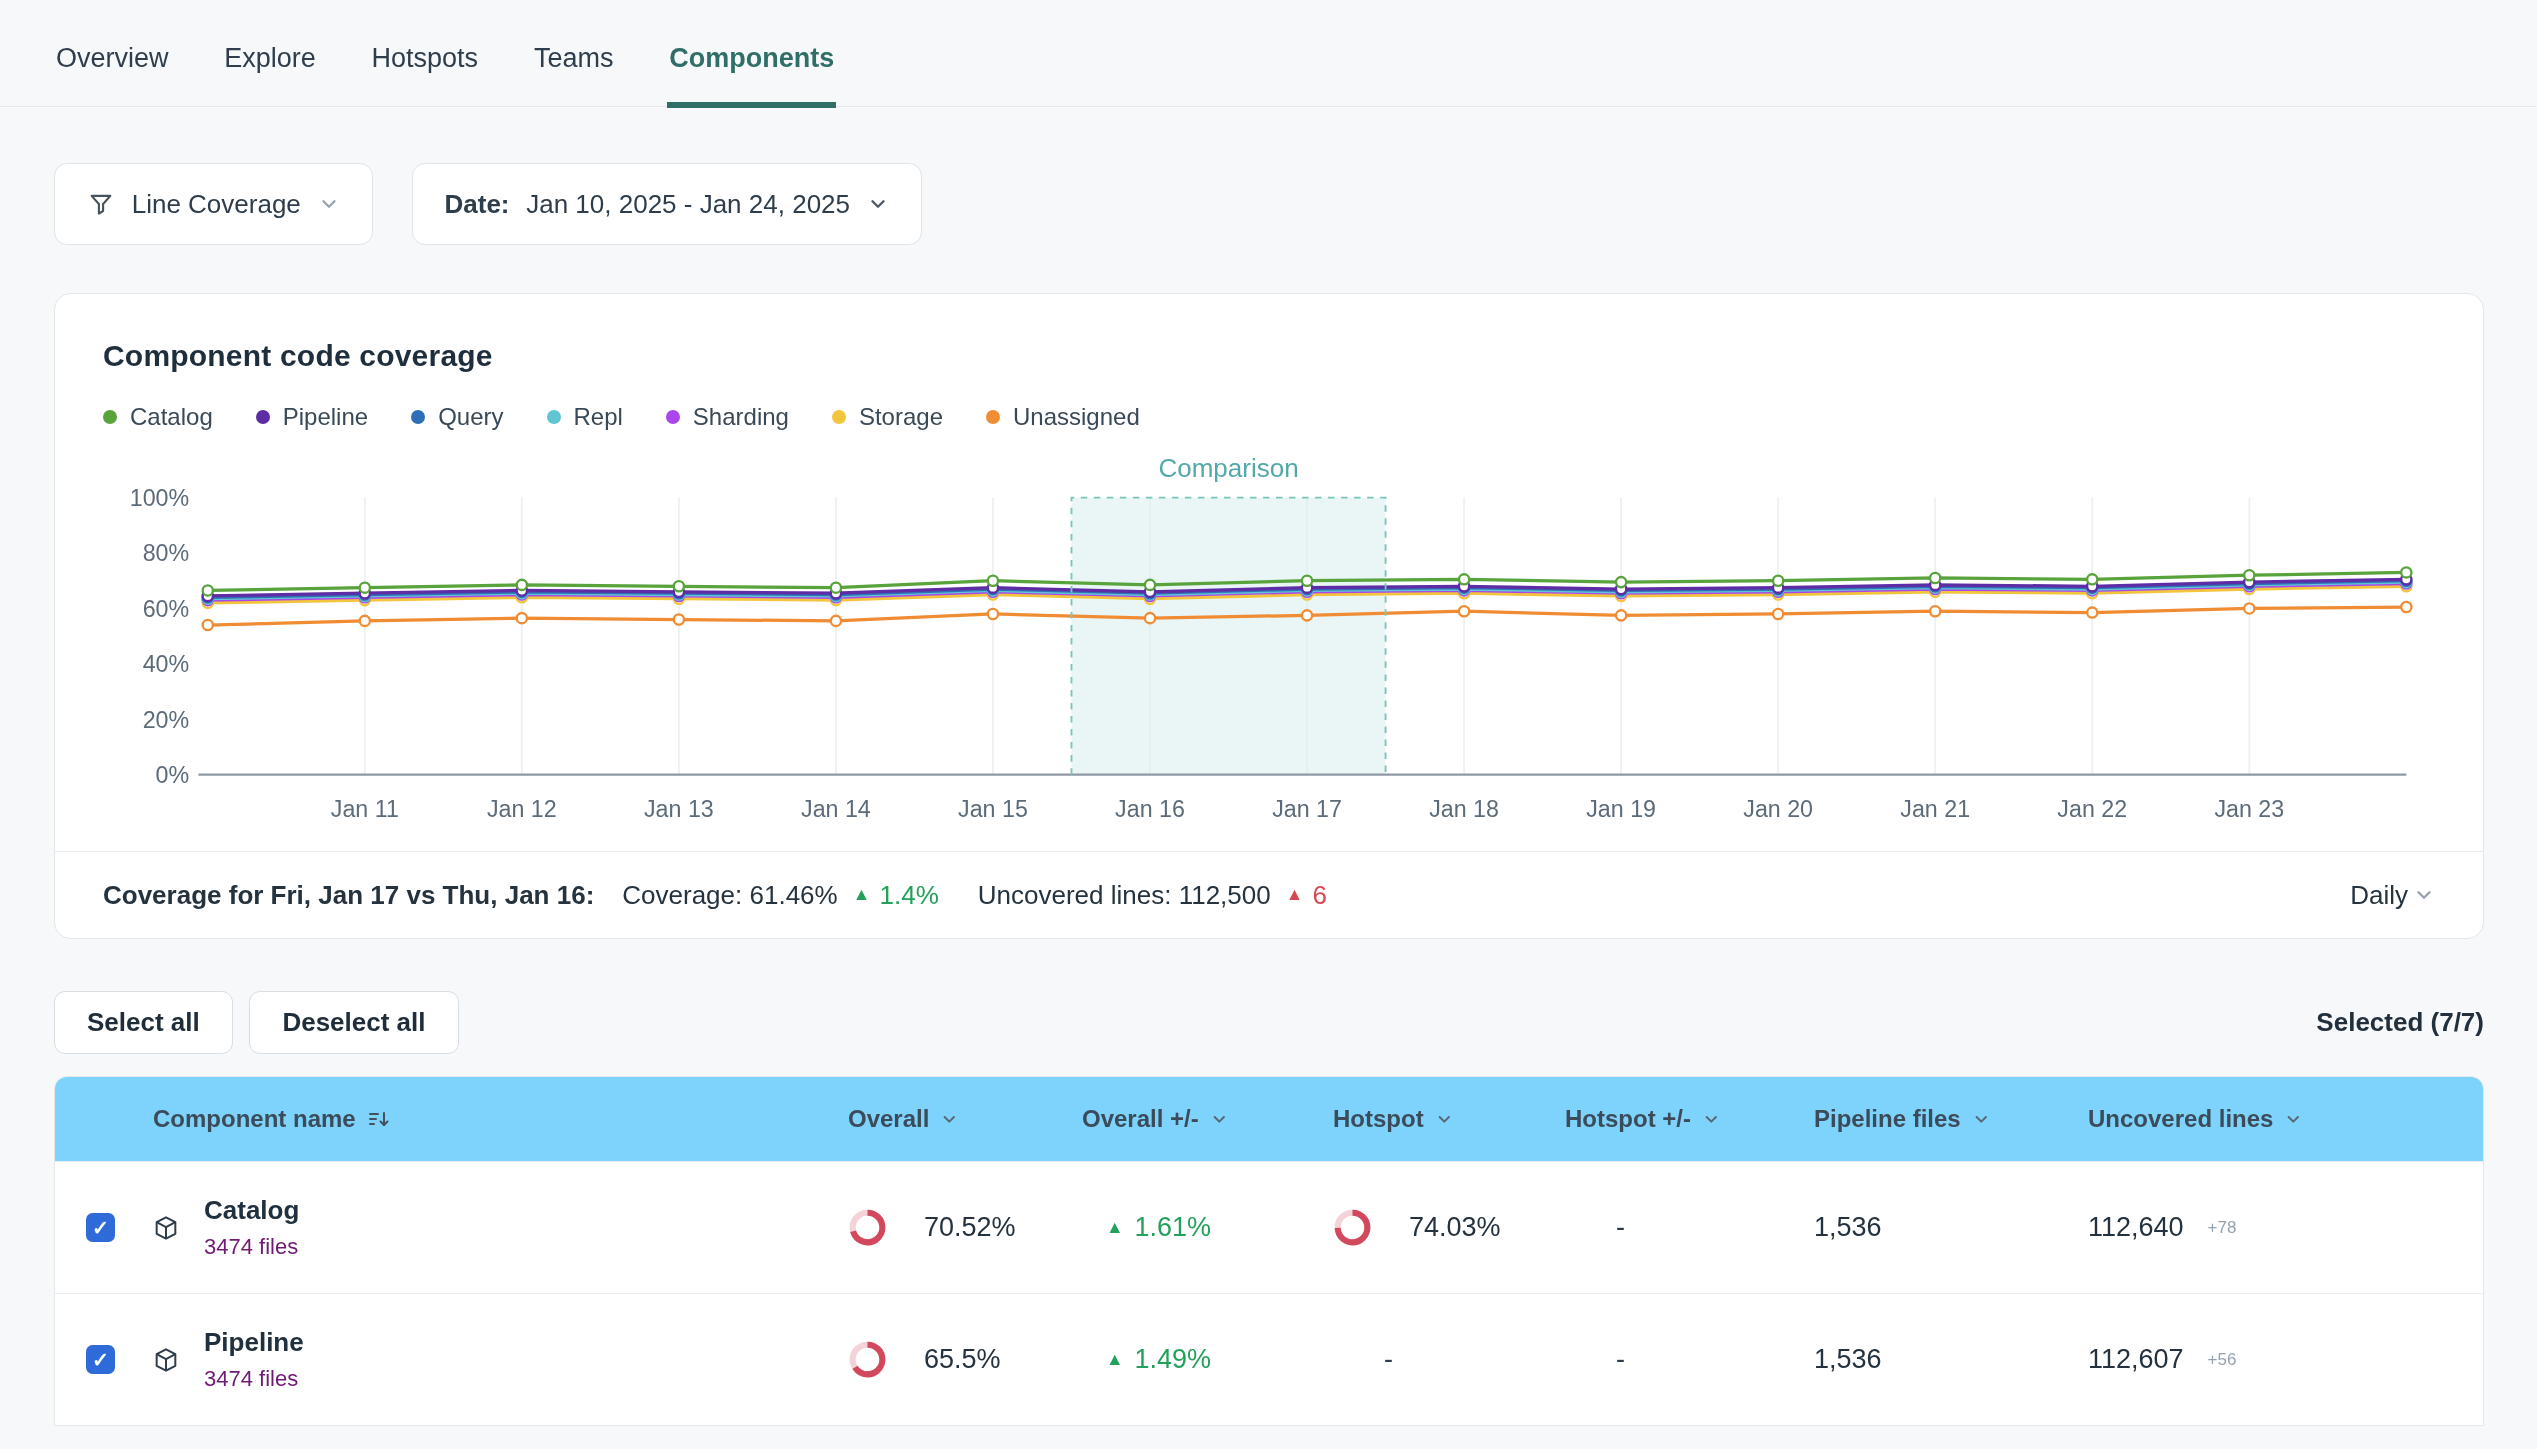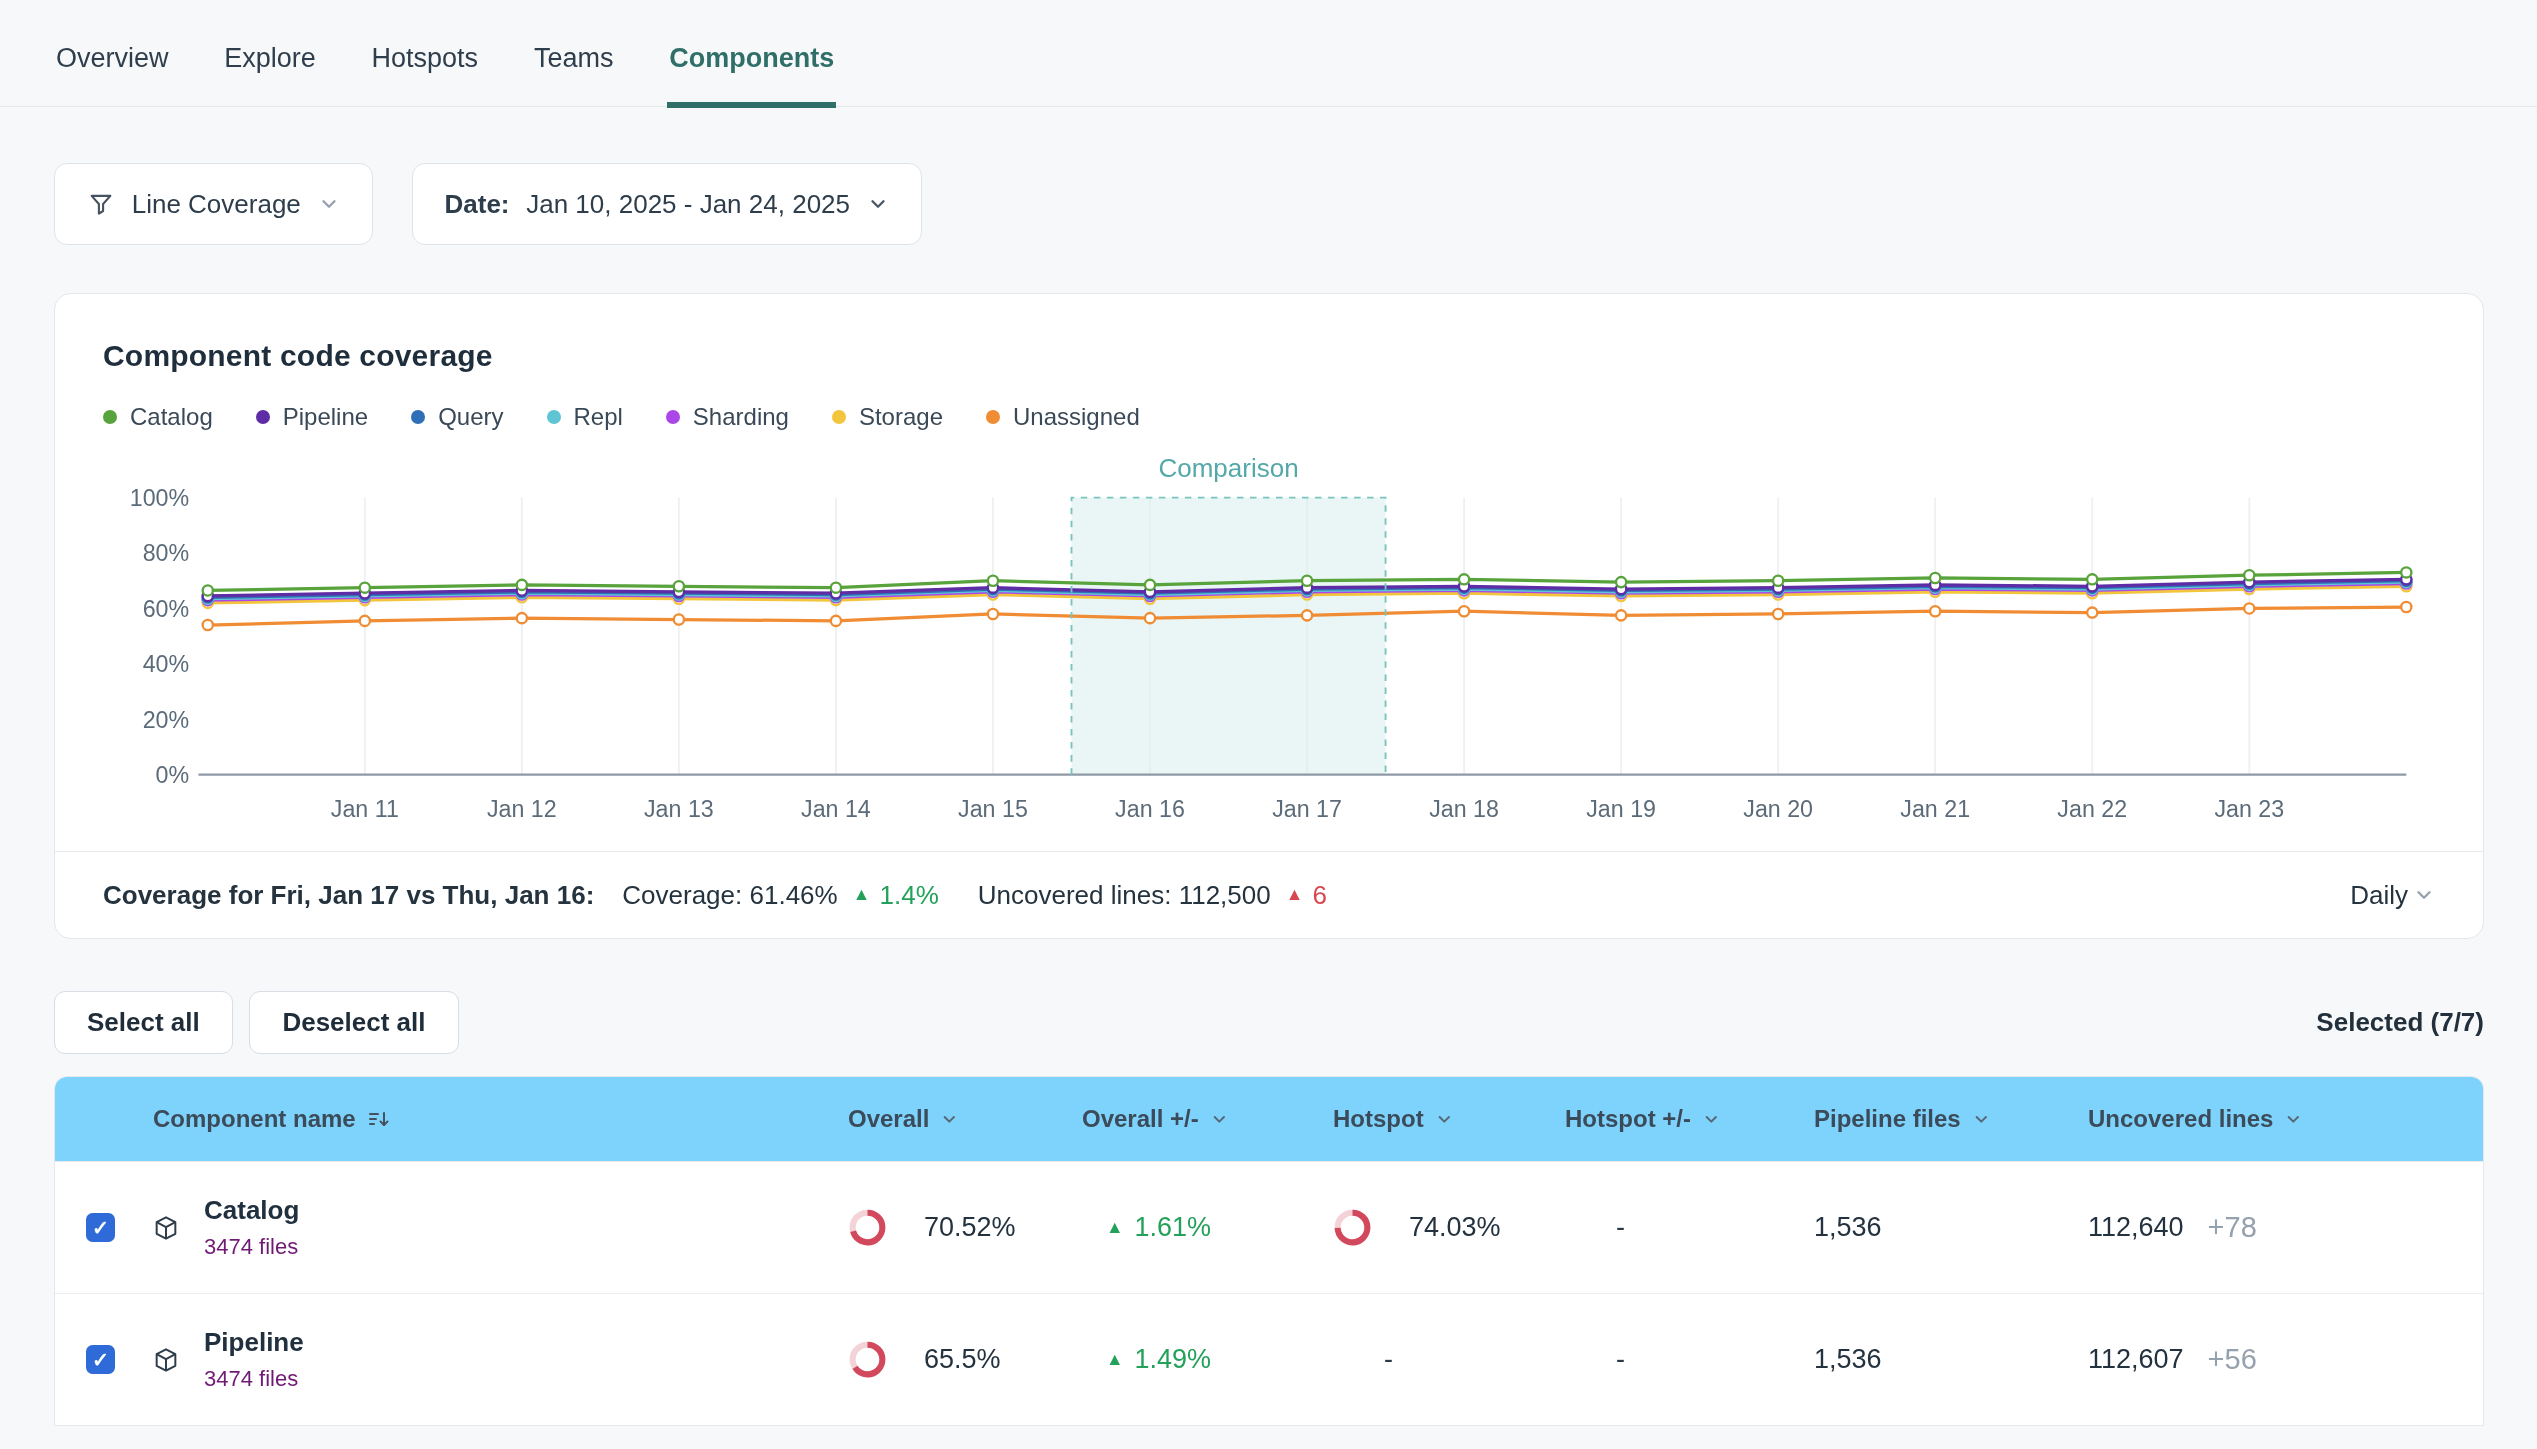--- a/index.html
+++ b/index.html
@@ -52,21 +52,21 @@
   .comp-cell{display:flex;align-items:center;padding-left:31px;}
   .checkbox{width:29px;height:29px;border-radius:6.5px;background:#2e6bd9;color:#fff;display:flex;align-items:center;justify-content:center;font-size:20.5px;font-weight:700;margin-right:37px;flex:none;cursor:pointer;}
   .cube{margin-right:24px;display:inline-flex;}
   .comp-name{font-size:26px;font-weight:700;color:#20303e;}
   .comp-files{font-size:22px;color:#701a75;margin-top:7.4px;}
   .val-cell{display:flex;align-items:center;gap:37px;font-size:27px;color:#24323f;}
   .delta-cell{display:flex;align-items:center;gap:11px;padding-left:24px;font-size:27px;}
   .dash{padding-left:51px;font-size:27px;color:#2c3a48;}
   .plain-val{font-size:27px;color:#24323f;}
   .lines-cell{display:flex;align-items:center;gap:24px;font-size:27px;color:#24323f;}
-  .lines-delta{font-size:29px;color:#95a1ad;}
+  .lines-delta{font-size:17px;color:#95a1ad;}
 </style>
 </head>
 <body>
 
 <nav class="topnav" id="tabs">
     <button class="tab">Overview</button>
     <button class="tab">Explore</button>
     <button class="tab">Hotspots</button>
     <button class="tab">Teams</button>
     <button class="tab active">Components</button>

